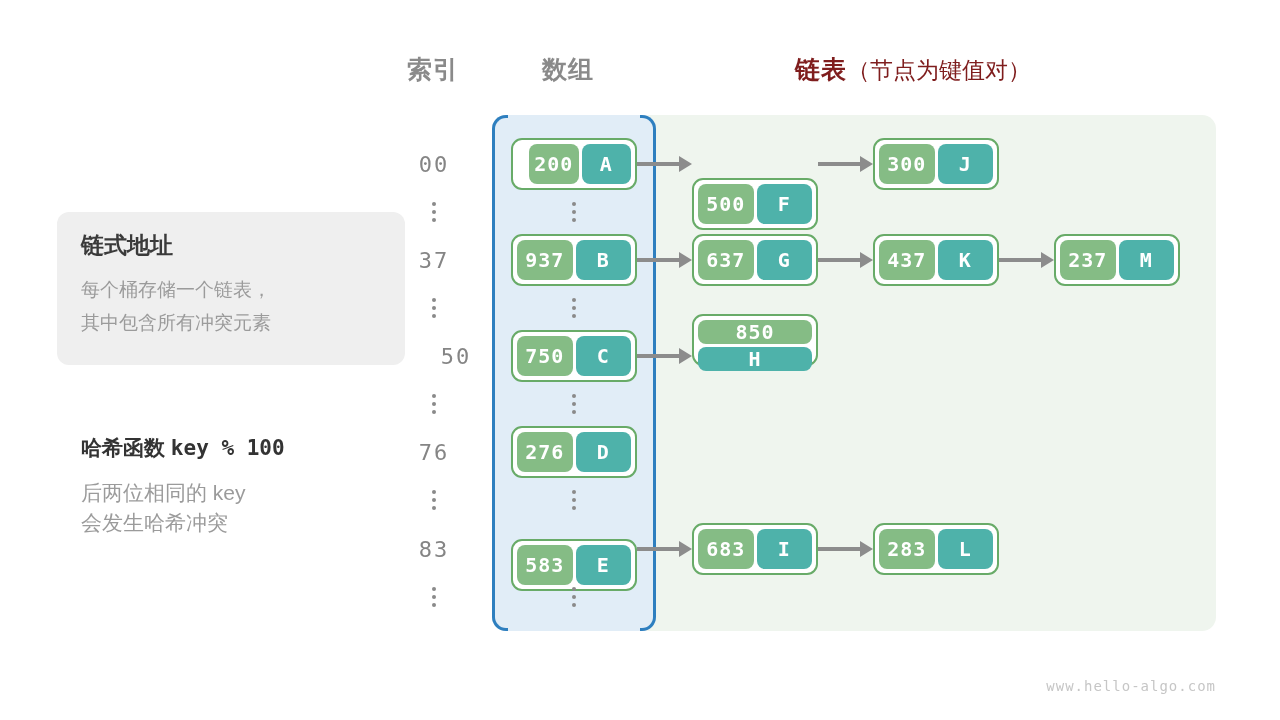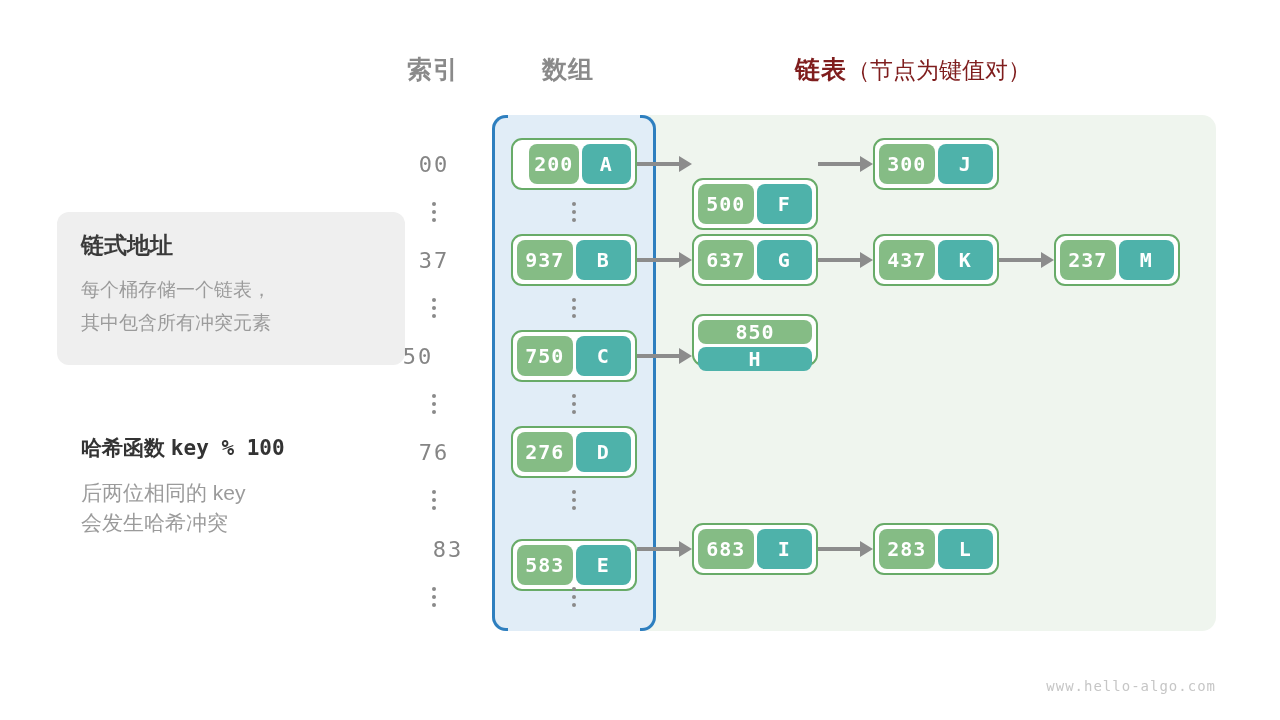--- a/index.html
+++ b/index.html
@@ -233,39 +233,39 @@
       <div class="kv-value">K</div>
     </div>
     <div class="arrow" style="left: 999px; top: 252px; width: 55px;">
       <div class="shaft"></div>
       <div class="head"></div>
     </div>
     <div class="kv-node" style="left: 1054px; top: 234px;">
       <div class="kv-key">237</div>
       <div class="kv-value">M</div>
     </div>
-    <div class="index-label" style="left: 418px; top: 356px;">50</div>
+    <div class="index-label" style="left: 456px; top: 356px;">50</div>
     <div class="kv-node" style="left: 511px; top: 330px;">
       <div class="kv-key">750</div>
       <div class="kv-value">C</div>
     </div>
     <div class="arrow" style="left: 637px; top: 348px; width: 55px;">
       <div class="shaft"></div>
       <div class="head"></div>
     </div>
     <div class="kv-node" style="left: 692px; top: 314px; flex-direction: column;">
       <div class="kv-key">850</div>
       <div class="kv-value">H</div>
     </div>
     <div class="index-label" style="left: 434px; top: 452px;">76</div>
     <div class="kv-node" style="left: 511px; top: 426px;">
       <div class="kv-key">276</div>
       <div class="kv-value">D</div>
     </div>
-    <div class="index-label" style="left: 448px; top: 549px;">83</div>
+    <div class="index-label" style="left: 434px; top: 549px;">83</div>
     <div class="kv-node" style="left: 511px; top: 523px; margin-top: 16px;">
       <div class="kv-key">583</div>
       <div class="kv-value">E</div>
     </div>
     <div class="arrow" style="left: 637px; top: 541px; width: 55px;">
       <div class="shaft"></div>
       <div class="head"></div>
     </div>
     <div class="kv-node" style="left: 692px; top: 523px;">
       <div class="kv-key">683</div>

